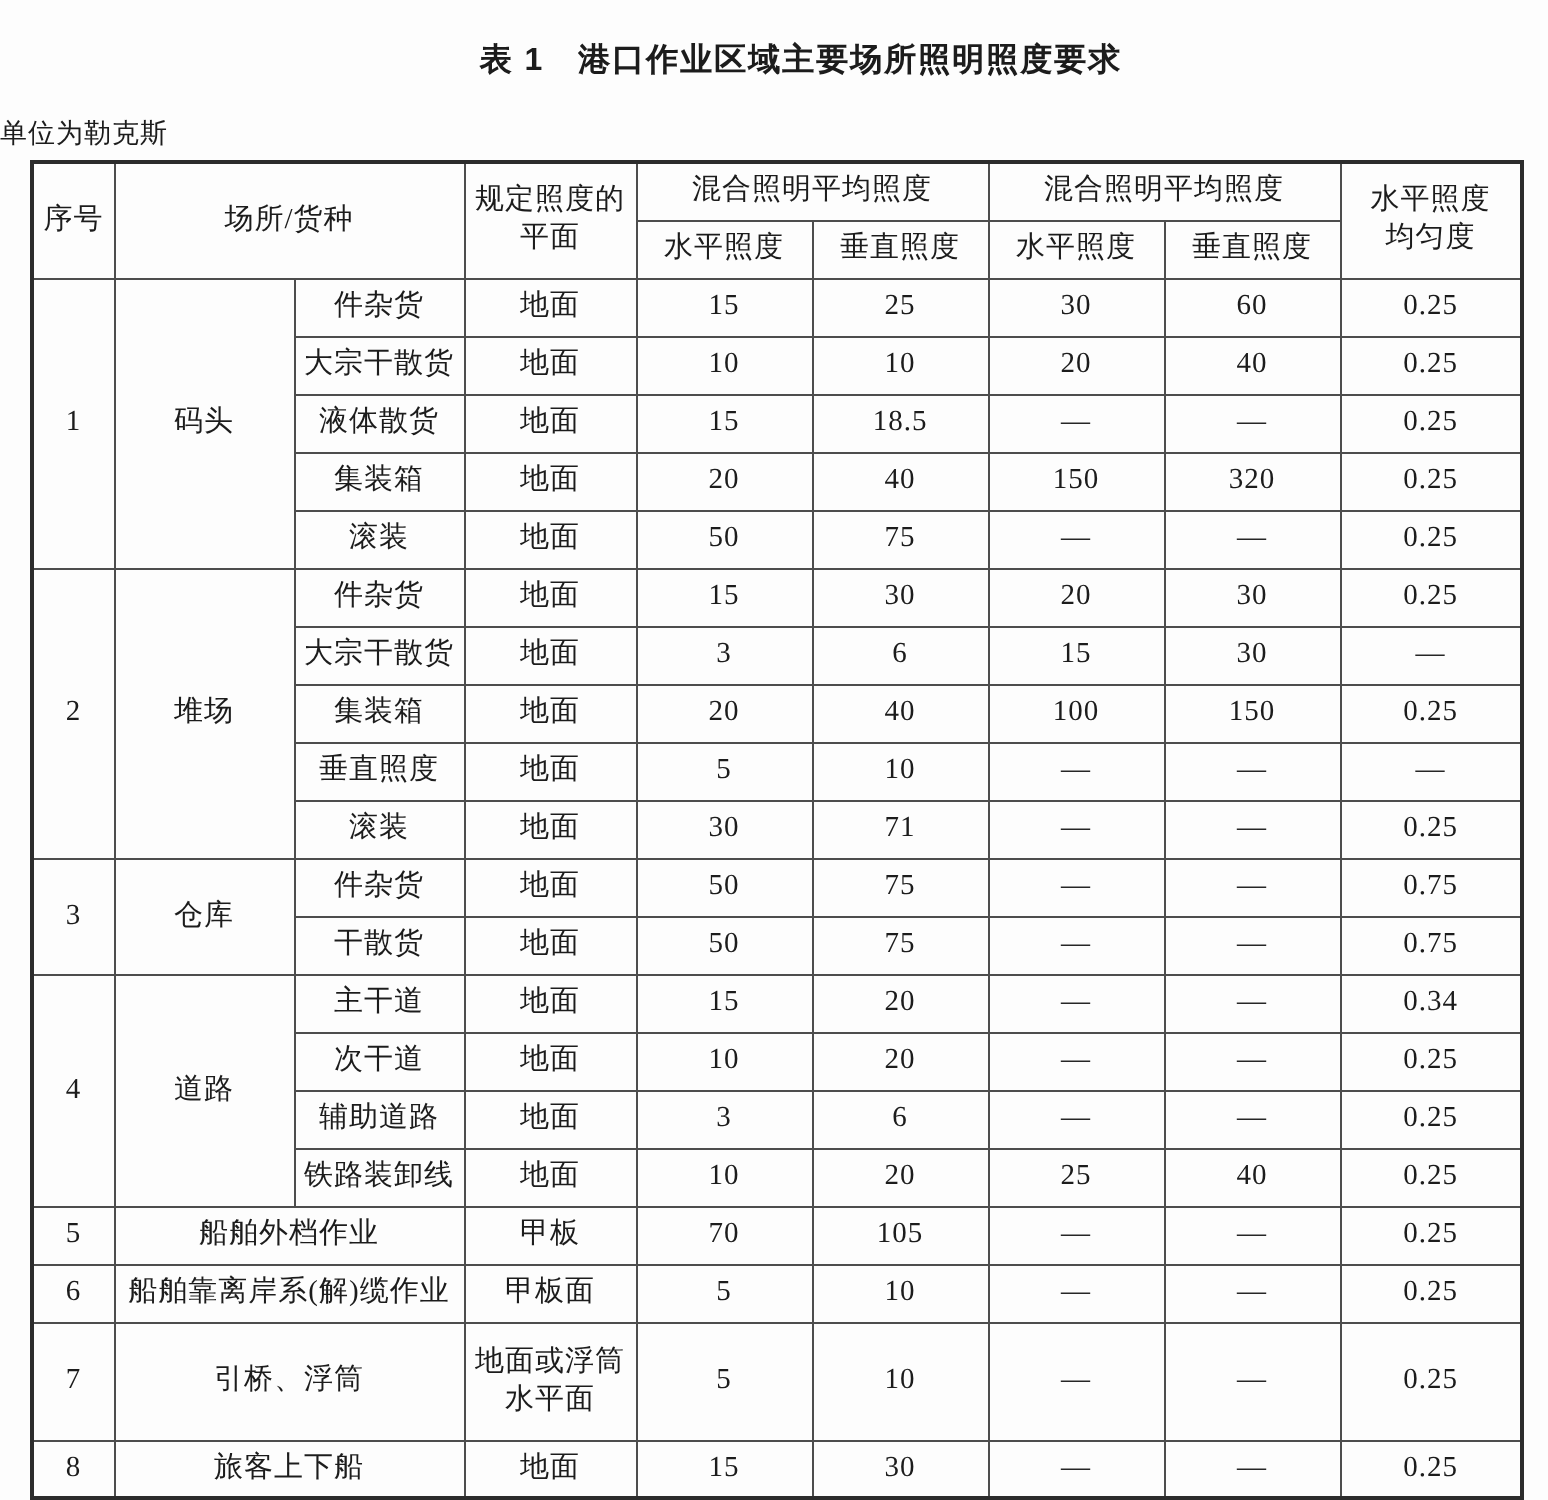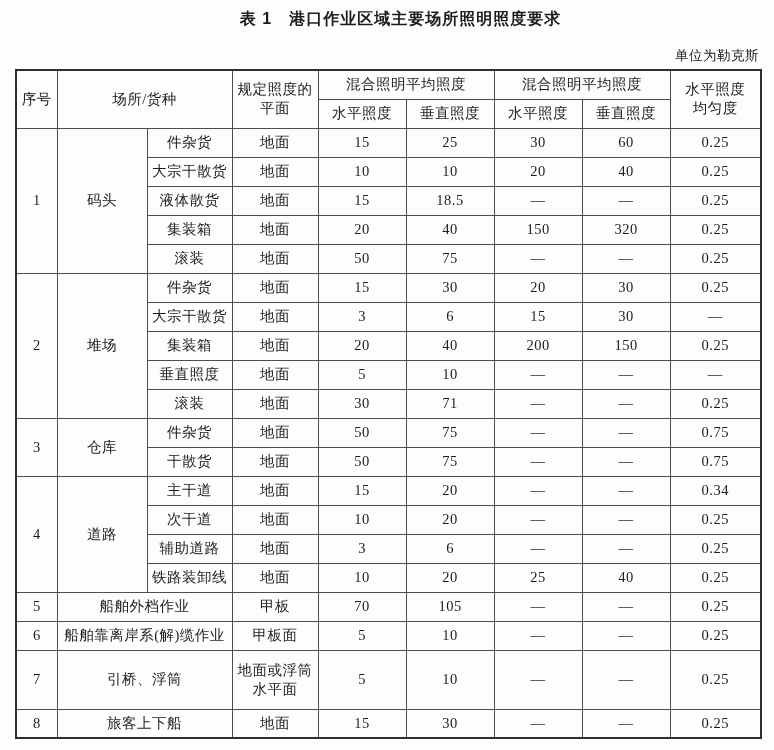--- a/index.html
+++ b/index.html
@@ -12,25 +12,25 @@
     font-family: "Liberation Serif", "DejaVu Serif", serif;
     color: #1c1c1c;
   }
   .page { width: 774px; height: 750px; position: relative; }
   .doc-title {
     text-align: center;
     font-family: "Liberation Sans", "DejaVu Sans", sans-serif;
     font-weight: bold;
     font-size: 16px;
     letter-spacing: 1px;
-    padding-top: 9px;
+    padding-top: 20px;
     margin-left: 27px;
   }
   .unit-note {
-    text-align: right;
+    text-align: left;
     font-size: 13.5px;
     margin: 17px 15px 4px 0;
     letter-spacing: 0.5px;
   }
   table.std {
     border-collapse: collapse;
     table-layout: fixed;
     width: 745px;
     margin-left: 15px;
     border: 2px solid #2c2c2c;
@@ -162,21 +162,21 @@
         <td class="num">6</td>
         <td class="num">15</td>
         <td class="num">30</td>
         <td class="num">—</td>
       </tr>
       <tr>
         <td>集装箱</td>
         <td>地面</td>
         <td class="num">20</td>
         <td class="num">40</td>
-        <td class="num">200</td>
+        <td class="num">100</td>
         <td class="num">150</td>
         <td class="num">0.25</td>
       </tr>
       <tr>
         <td>垂直照度</td>
         <td>地面</td>
         <td class="num">5</td>
         <td class="num">10</td>
         <td class="num">—</td>
         <td class="num">—</td>

